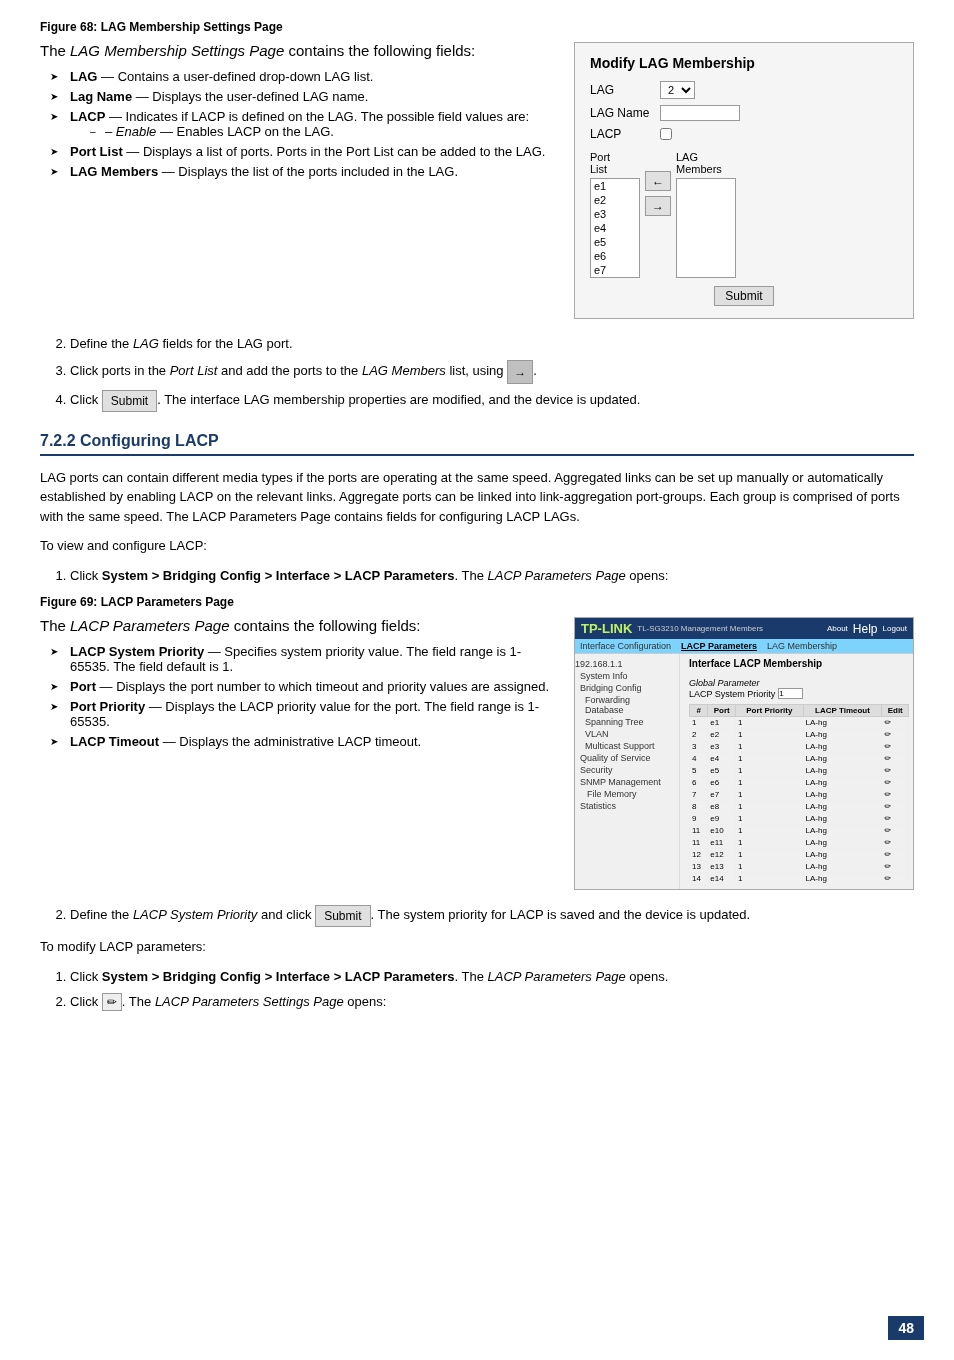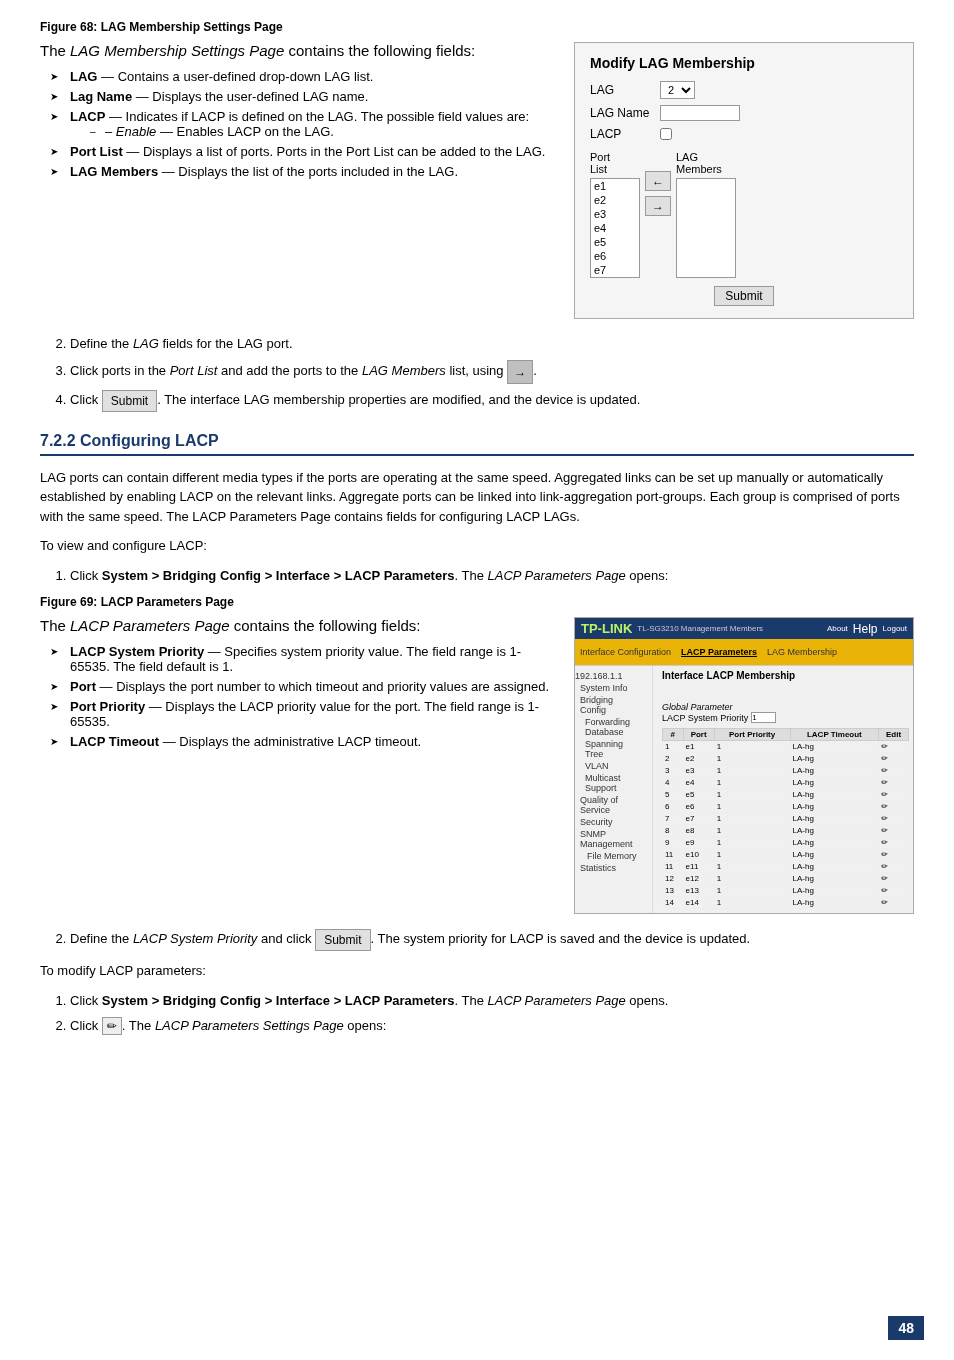--- a/index.html
+++ b/index.html
@@ -220,50 +220,50 @@
       display: flex;
       align-items: center;
       gap: 5px;
     }
     .tp-link-logo {
       font-weight: bold;
       font-size: 13px;
       color: #bef264;
     }
     .lacp-nav-bar {
-      background: #eab308;
-      padding: 8px 5px;
+      background: #7dd3fc;
+      padding: 2px 5px;
       font-size: 9px;
       border-bottom: 1px solid #ccc;
       display: flex;
       gap: 10px;
     }
     .lacp-nav-item { color: #333; }
     .lacp-nav-item.active { font-weight: bold; color: #000; text-decoration: underline; }
     .lacp-sidebar-main {
       display: flex;
       gap: 5px;
     }
     .lacp-sidebar {
-      width: 78px;
+      width: 105px;
       font-size: 9px;
       border-right: 1px solid #ddd;
       padding-right: 12px;
     }
     .lacp-sidebar-item {
       padding: 1px 0;
       color: #333;
     }
     .lacp-main-content {
       flex: 1;
       font-size: 9px;
     }
     .lacp-title {
       font-weight: bold;
-      margin-bottom: 21px;
+      margin-bottom: 9px;
       font-size: 10px;
     }
     .lacp-global-param {
       margin-bottom: 5px;
     }
     .lacp-global-label { font-style: italic; font-size: 9px; }
     .lacp-priority-row { display: flex; align-items: center; gap: 3px; }
     .lacp-table {
       width: 100%;
       border-collapse: collapse;

